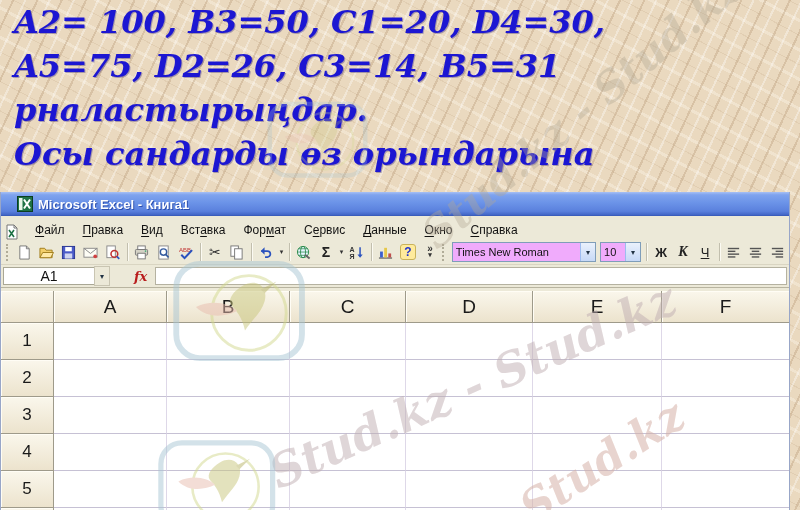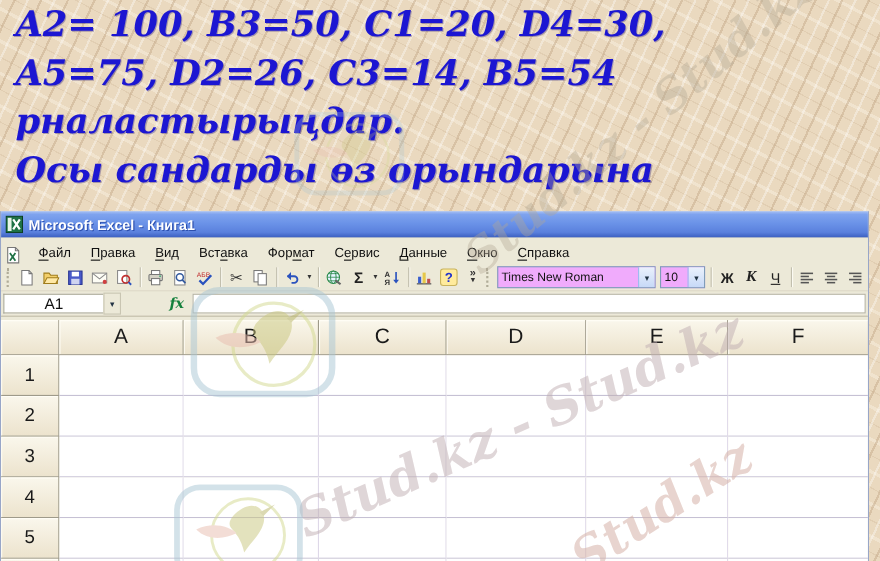--- a/index.html
+++ b/index.html
@@ -13,21 +13,21 @@
   }
   
   .task{position:absolute;left:14px;top:0;z-index:2;
     font-family:"DejaVu Serif","Liberation Serif",serif;
     font-weight:bold;font-style:italic;font-size:32px;line-height:44px;
     color:#1c16d2;text-shadow:1px 1px 0 rgba(40,30,120,.35);white-space:nowrap;}
   
   .excel-window{position:absolute;left:0;top:192px;width:788px;height:318px;z-index:1;
     background:#ece9d8;border-left:1px solid #98a6c8;border-right:1px solid #98a6c8;
     display:flex;flex-direction:column;font-size:12px;color:#111;}
-  .title-bar{height:24px;flex:0 0 24px;display:flex;align-items:center;gap:5px;padding-left:4px;
+  .title-bar{height:24px;flex:0 0 24px;display:flex;align-items:center;gap:5px;padding-left:16px;
     background:linear-gradient(#a7c0f4 0%,#7fa3ee 12%,#6b93e8 45%,#5a80dd 80%,#3f63c4 97%,#2f4fa8 100%);
     color:#fff;font-weight:bold;font-size:13px;text-shadow:1px 1px 0 #2c4fae;}
   .app-icon svg,.wb-icon svg{width:16px;height:16px;display:block;}
   .menu-bar{height:24px;flex:0 0 24px;display:flex;align-items:flex-end;background:#ece9d8;padding-left:3px;}
   .wb-icon{margin-right:6px;}
   .menu-items{display:flex;align-items:center;}
   .menu-item{padding:3px 9px;cursor:default;}
   .menu-item u{text-underline-offset:2px;}
   
   .toolbar{height:24px;flex:0 0 24px;display:flex;align-items:center;background:#ece9d8;
@@ -56,22 +56,22 @@
   .fbold{font-weight:bold;font-size:13px;color:#222;}
   .fital{font-style:italic;font-family:"Liberation Serif",serif;font-weight:bold;font-size:14px;color:#222;}
   .funder{text-decoration:underline;font-size:13px;color:#222;}
   
   .formula-bar{height:22px;flex:0 0 22px;display:flex;align-items:center;background:#ece9d8;
     border-bottom:1px solid #b8b4a0;padding-left:2px;}
   .name-box{width:90px;height:16px;background:#fff;border:1px solid #a9a795;border-right:none;
     display:inline-flex;align-items:center;justify-content:center;font-size:14px;}
   .name-dd{width:14px;height:18px;display:inline-flex;align-items:center;justify-content:center;
     font-size:8px;color:#234;background:#ece9d8;border:1px solid #c9c5b2;cursor:default;}
-  .fx{margin-left:44px;font-family:"DejaVu Serif","Liberation Serif",serif;font-style:italic;
-    font-weight:bold;font-size:13px;color:#15803d;cursor:default;}
+  .fx{margin-left:24px;font-family:"DejaVu Serif","Liberation Serif",serif;font-style:italic;
+    font-weight:bold;font-size:13px;color:#b91c1c;cursor:default;}
   .formula-input{flex:1;height:16px;background:#fff;border:1px solid #b5b2a1;margin:0 2px 0 8px;}
   
   .grid-area{flex:1;background:#ece9d8;padding:3px 0 0 0;overflow:hidden;}
   table.sheet{border-collapse:separate;border-spacing:0;table-layout:fixed;width:789px;}
   .sheet th{
     background:linear-gradient(#faf7ec,#ece3cd);
     border-right:1px solid #9e9a8a;border-bottom:1px solid #9e9a8a;
     box-shadow:inset 1px 1px 0 #fffdf5;
     font-weight:normal;color:#1a1a1a;}
   .sheet thead th{height:29px;font-size:19px;}
@@ -88,21 +88,21 @@
   .bird svg{width:100%;height:100%;display:block;}
   .bird-0{left:262px;top:98px;width:120px;height:82px;opacity:.28;}
   .bird-1{left:166px;top:256px;width:158px;height:108px;opacity:.5;}
   .bird-2{left:152px;top:436px;width:140px;height:96px;opacity:.5;}
 </style>
 </head>
 <body>
 
 <div class="task">
   <div>A2= 100, B3=50, C1=20, D4=30,</div>
-  <div>A5=75, D2=26, C3=14, B5=54</div>
+  <div>A5=75, D2=26, C3=14, B5=31</div>
   <div>рналастырыңдар.</div>
   <div>Осы сандарды өз орындарына</div>
 </div>
 
 <div class="excel-window">
   <div class="title-bar">
     <span class="app-icon">
         <svg viewBox="0 0 16 16">
           <rect x="0.5" y="0.5" width="15" height="15" fill="#1e7145" stroke="#0b3d20"></rect>
           <rect x="2" y="2" width="3.5" height="12" fill="#e8f5e8"></rect>

